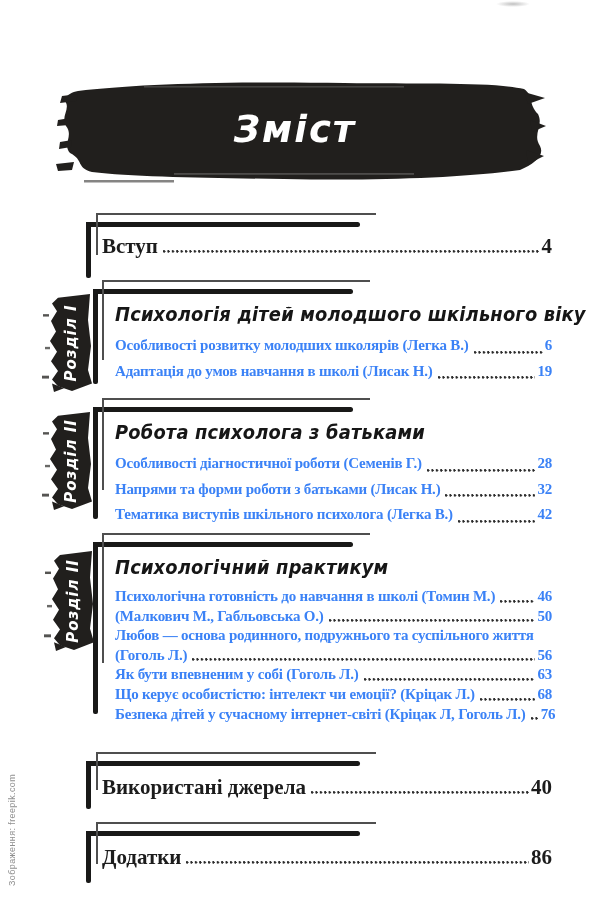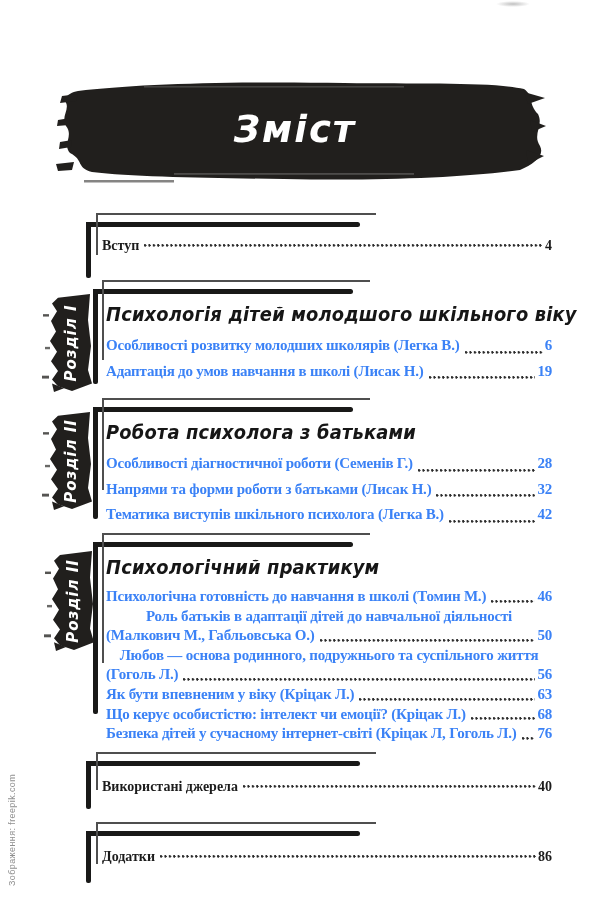--- a/index.html
+++ b/index.html
@@ -23,39 +23,39 @@
   
   .block{position:absolute;left:84px;width:468px;}
   .orn{position:absolute;background:#191918;}
   .orn.thin{background:#4f4f4f;}
   .orn.h-thin{height:1.5px;top:0;}
   .orn.h-thick{height:5px;top:9px;border-radius:0 5px 5px 0;}
   .orn.v-thick{width:5px;top:9px;border-radius:0 0 2px 2px;}
   .orn.v-thin{width:1.5px;top:0;}
 
   
-  .simple .row{display:flex;align-items:center;margin-left:18px;
-    font-weight:bold;font-size:14px;line-height:22px;color:#1c1c1c;}
+  .simple .row{display:flex;align-items:flex-end;margin-left:18px;
+    font-weight:bold;font-size:21px;line-height:22px;color:#1c1c1c;}
   .simple.pad22 .row{padding-top:22px;}
   .simple.pad24 .row{padding-top:24px;}
 
   
-  .sec-body{margin-left:22px;padding-top:18px;}
+  .sec-body{margin-left:31px;padding-top:18px;}
   .sec-heading{
     font-family:"DejaVu Sans",sans-serif;font-style:italic;font-weight:bold;
     font-size:19px;line-height:32px;letter-spacing:.2px;color:#161616;
     white-space:nowrap;margin:0 0 4px 0;
     transform:scaleX(.94);transform-origin:0 60%;
   }
   .sec .entry{margin:0;}
   .sec .row{display:flex;align-items:flex-end;}
   .sec .row,.sec .pre{
     font-weight:bold;font-size:15px;line-height:23.5px;letter-spacing:-.2px;color:#3b82f6;}
   .sec.loose .row{margin-bottom:2px;}
-  .sec.tight .row,.sec.tight .pre{line-height:19.6px;text-align:center;}
+  .sec.tight .row,.sec.tight .pre{line-height:19.6px;}
   .pre:empty{display:none;}
   .t{white-space:nowrap;}
   .pg{white-space:nowrap;}
   .leader{
     flex:1;min-width:8px;height:6px;margin:0 2px 3px 5px;
     background-image:radial-gradient(circle at 1.1px 1.4px,#2a2a2a 1.05px,rgba(0,0,0,0) 1.45px);
     background-size:4.4px 4px;background-repeat:repeat-x;background-position:left bottom;
   }
 
   
@@ -213,39 +213,38 @@
       <div class="sec-heading">Психологічний практикум</div>
       <div class="entry">
 
         <div class="row">
           <span class="t">Психологічна готовність до навчання в школі (Томин М.)</span>
           <span class="leader"></span>
           <span class="pg">46</span>
         </div>
       </div>
       <div class="entry">
-        <div class="pre">Роль батьків в адаптації дітей до навчальної діяльності</div>
         <div class="row">
           <span class="t">(Малкович М., Габльовська О.)</span>
           <span class="leader"></span>
           <span class="pg">50</span>
         </div>
       </div>
       <div class="entry">
         <div class="pre">Любов — основа родинного, подружнього та суспільного життя</div>
         <div class="row">
           <span class="t">(Гоголь Л.)</span>
           <span class="leader"></span>
           <span class="pg">56</span>
         </div>
       </div>
       <div class="entry">
 
         <div class="row">
-          <span class="t">Як бути впевненим у віку (Кріцак Л.)</span>
+          <span class="t">Як бути впевненим у собі (Гоголь Л.)</span>
           <span class="leader"></span>
           <span class="pg">63</span>
         </div>
       </div>
       <div class="entry">
 
         <div class="row">
           <span class="t">Що керує особистістю: інтелект чи емоції? (Кріцак Л.)</span>
           <span class="leader"></span>
           <span class="pg">68</span>

